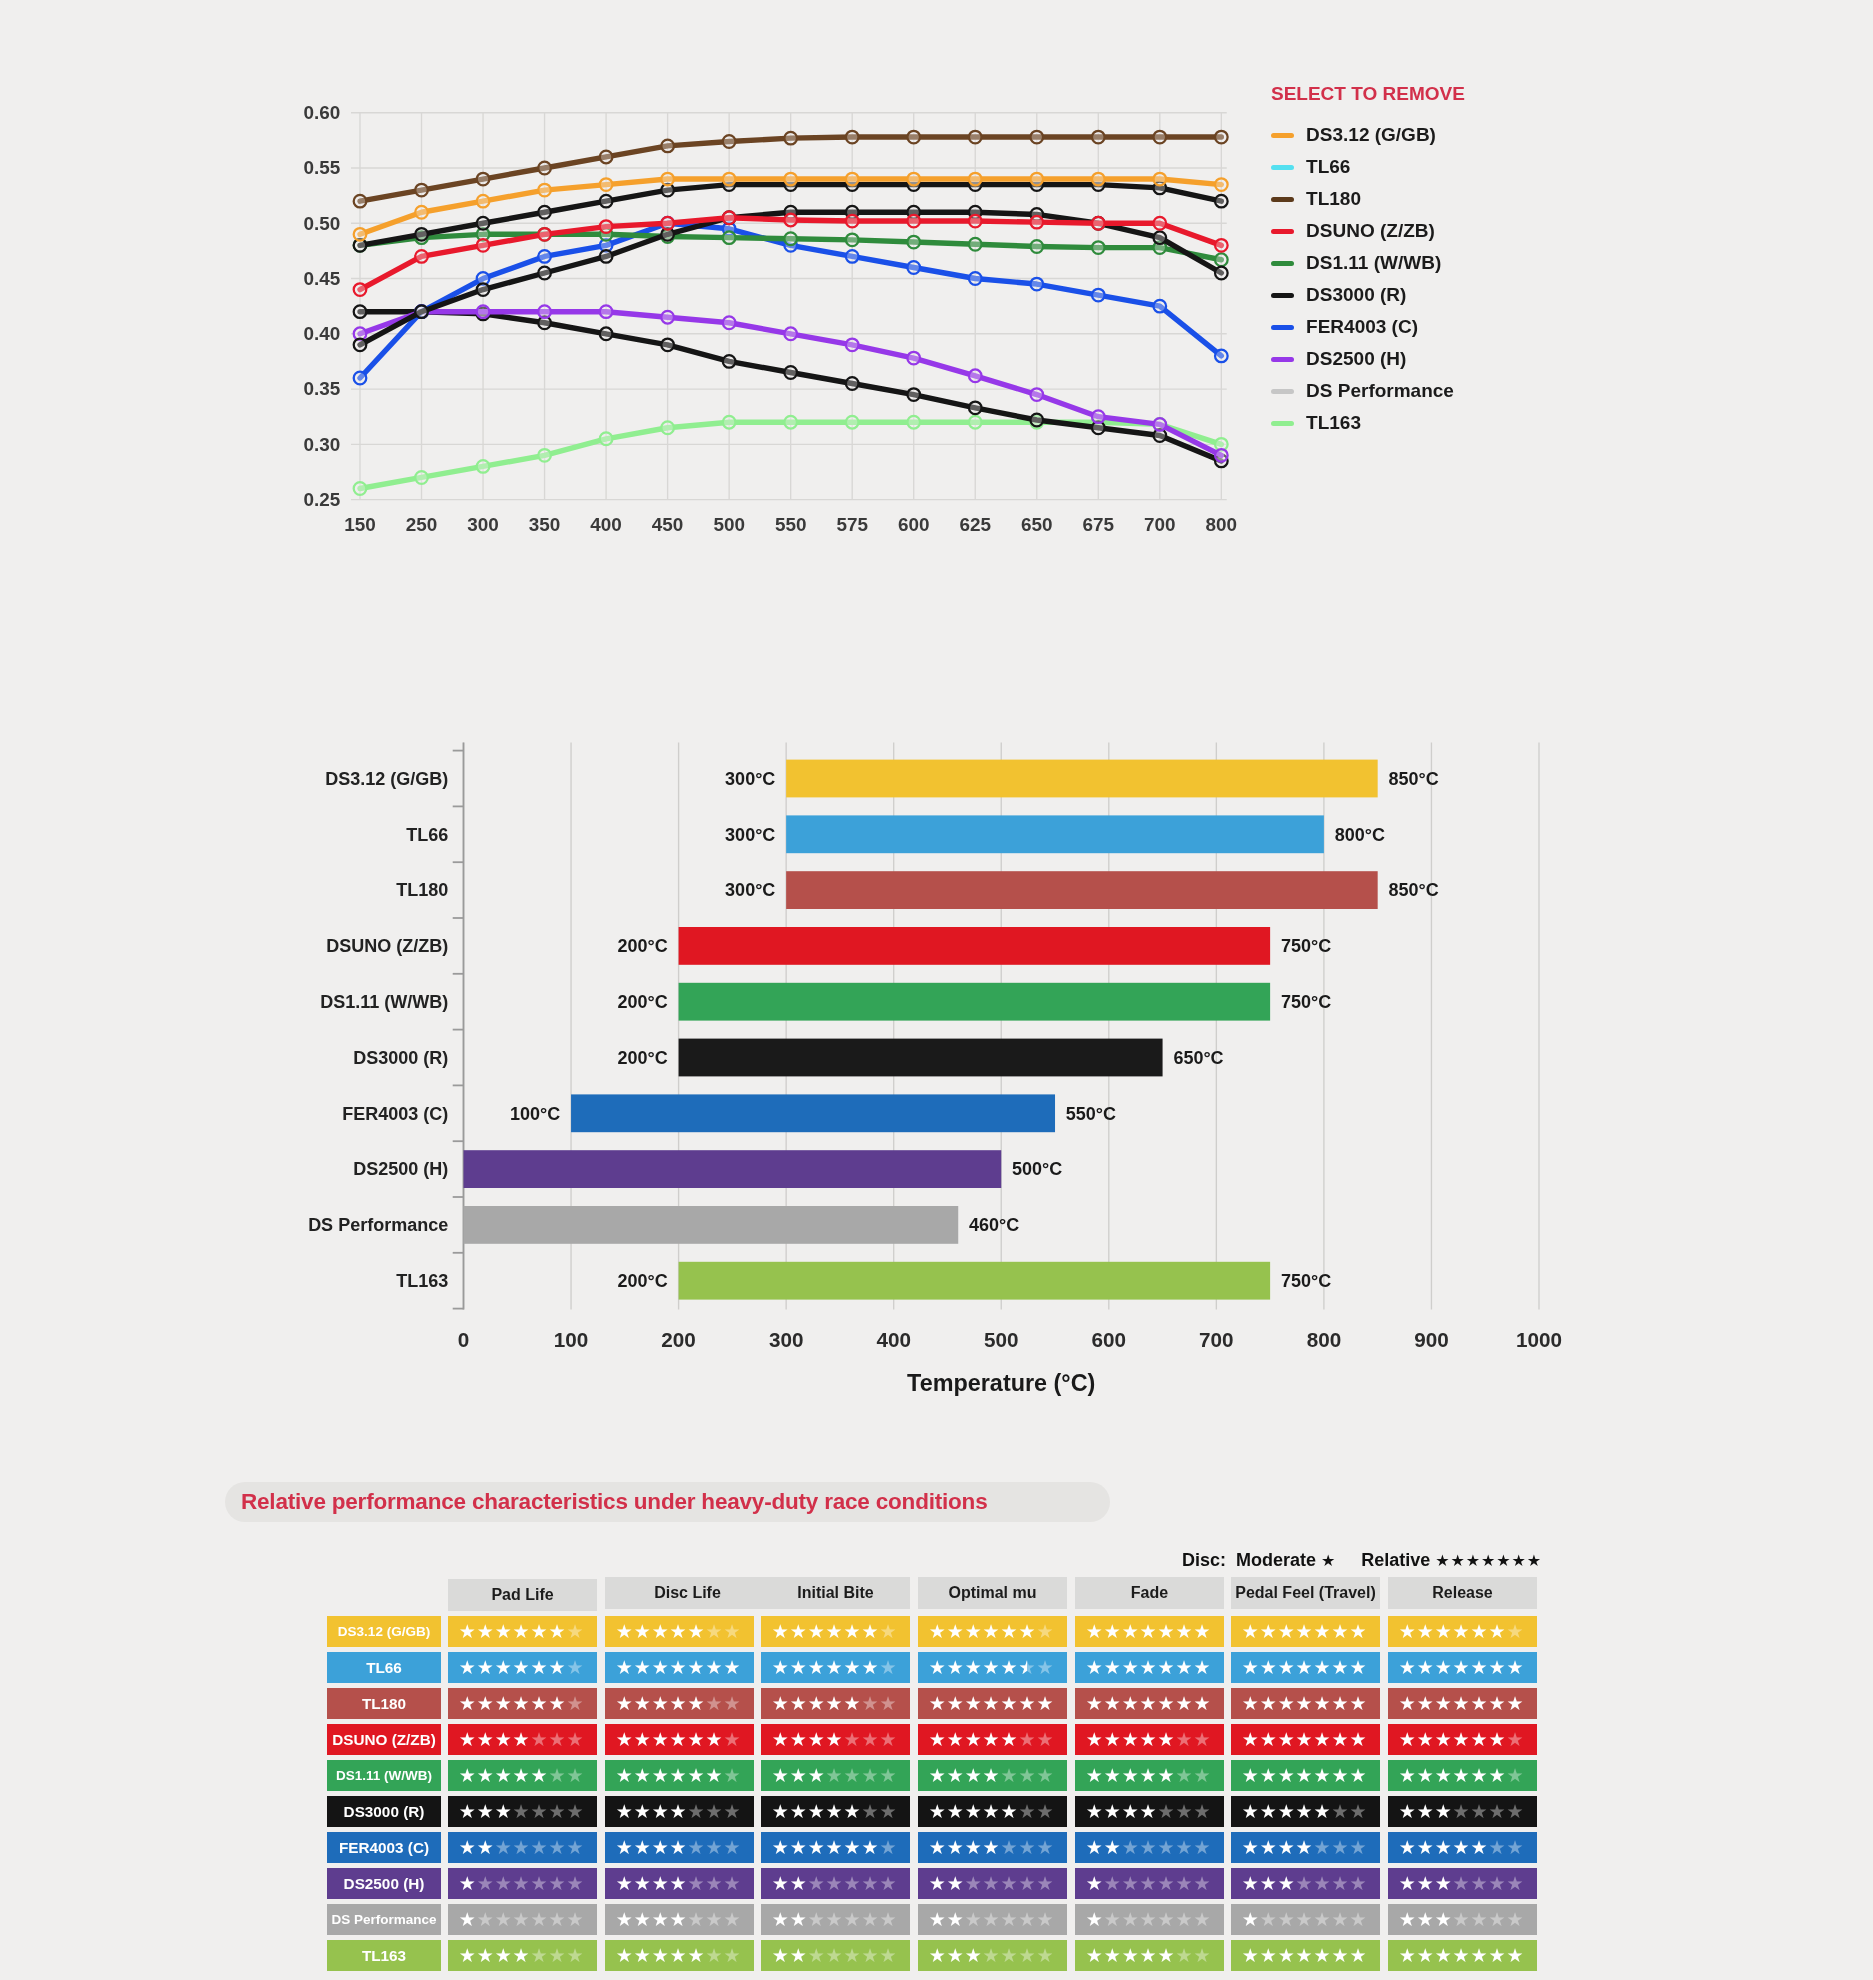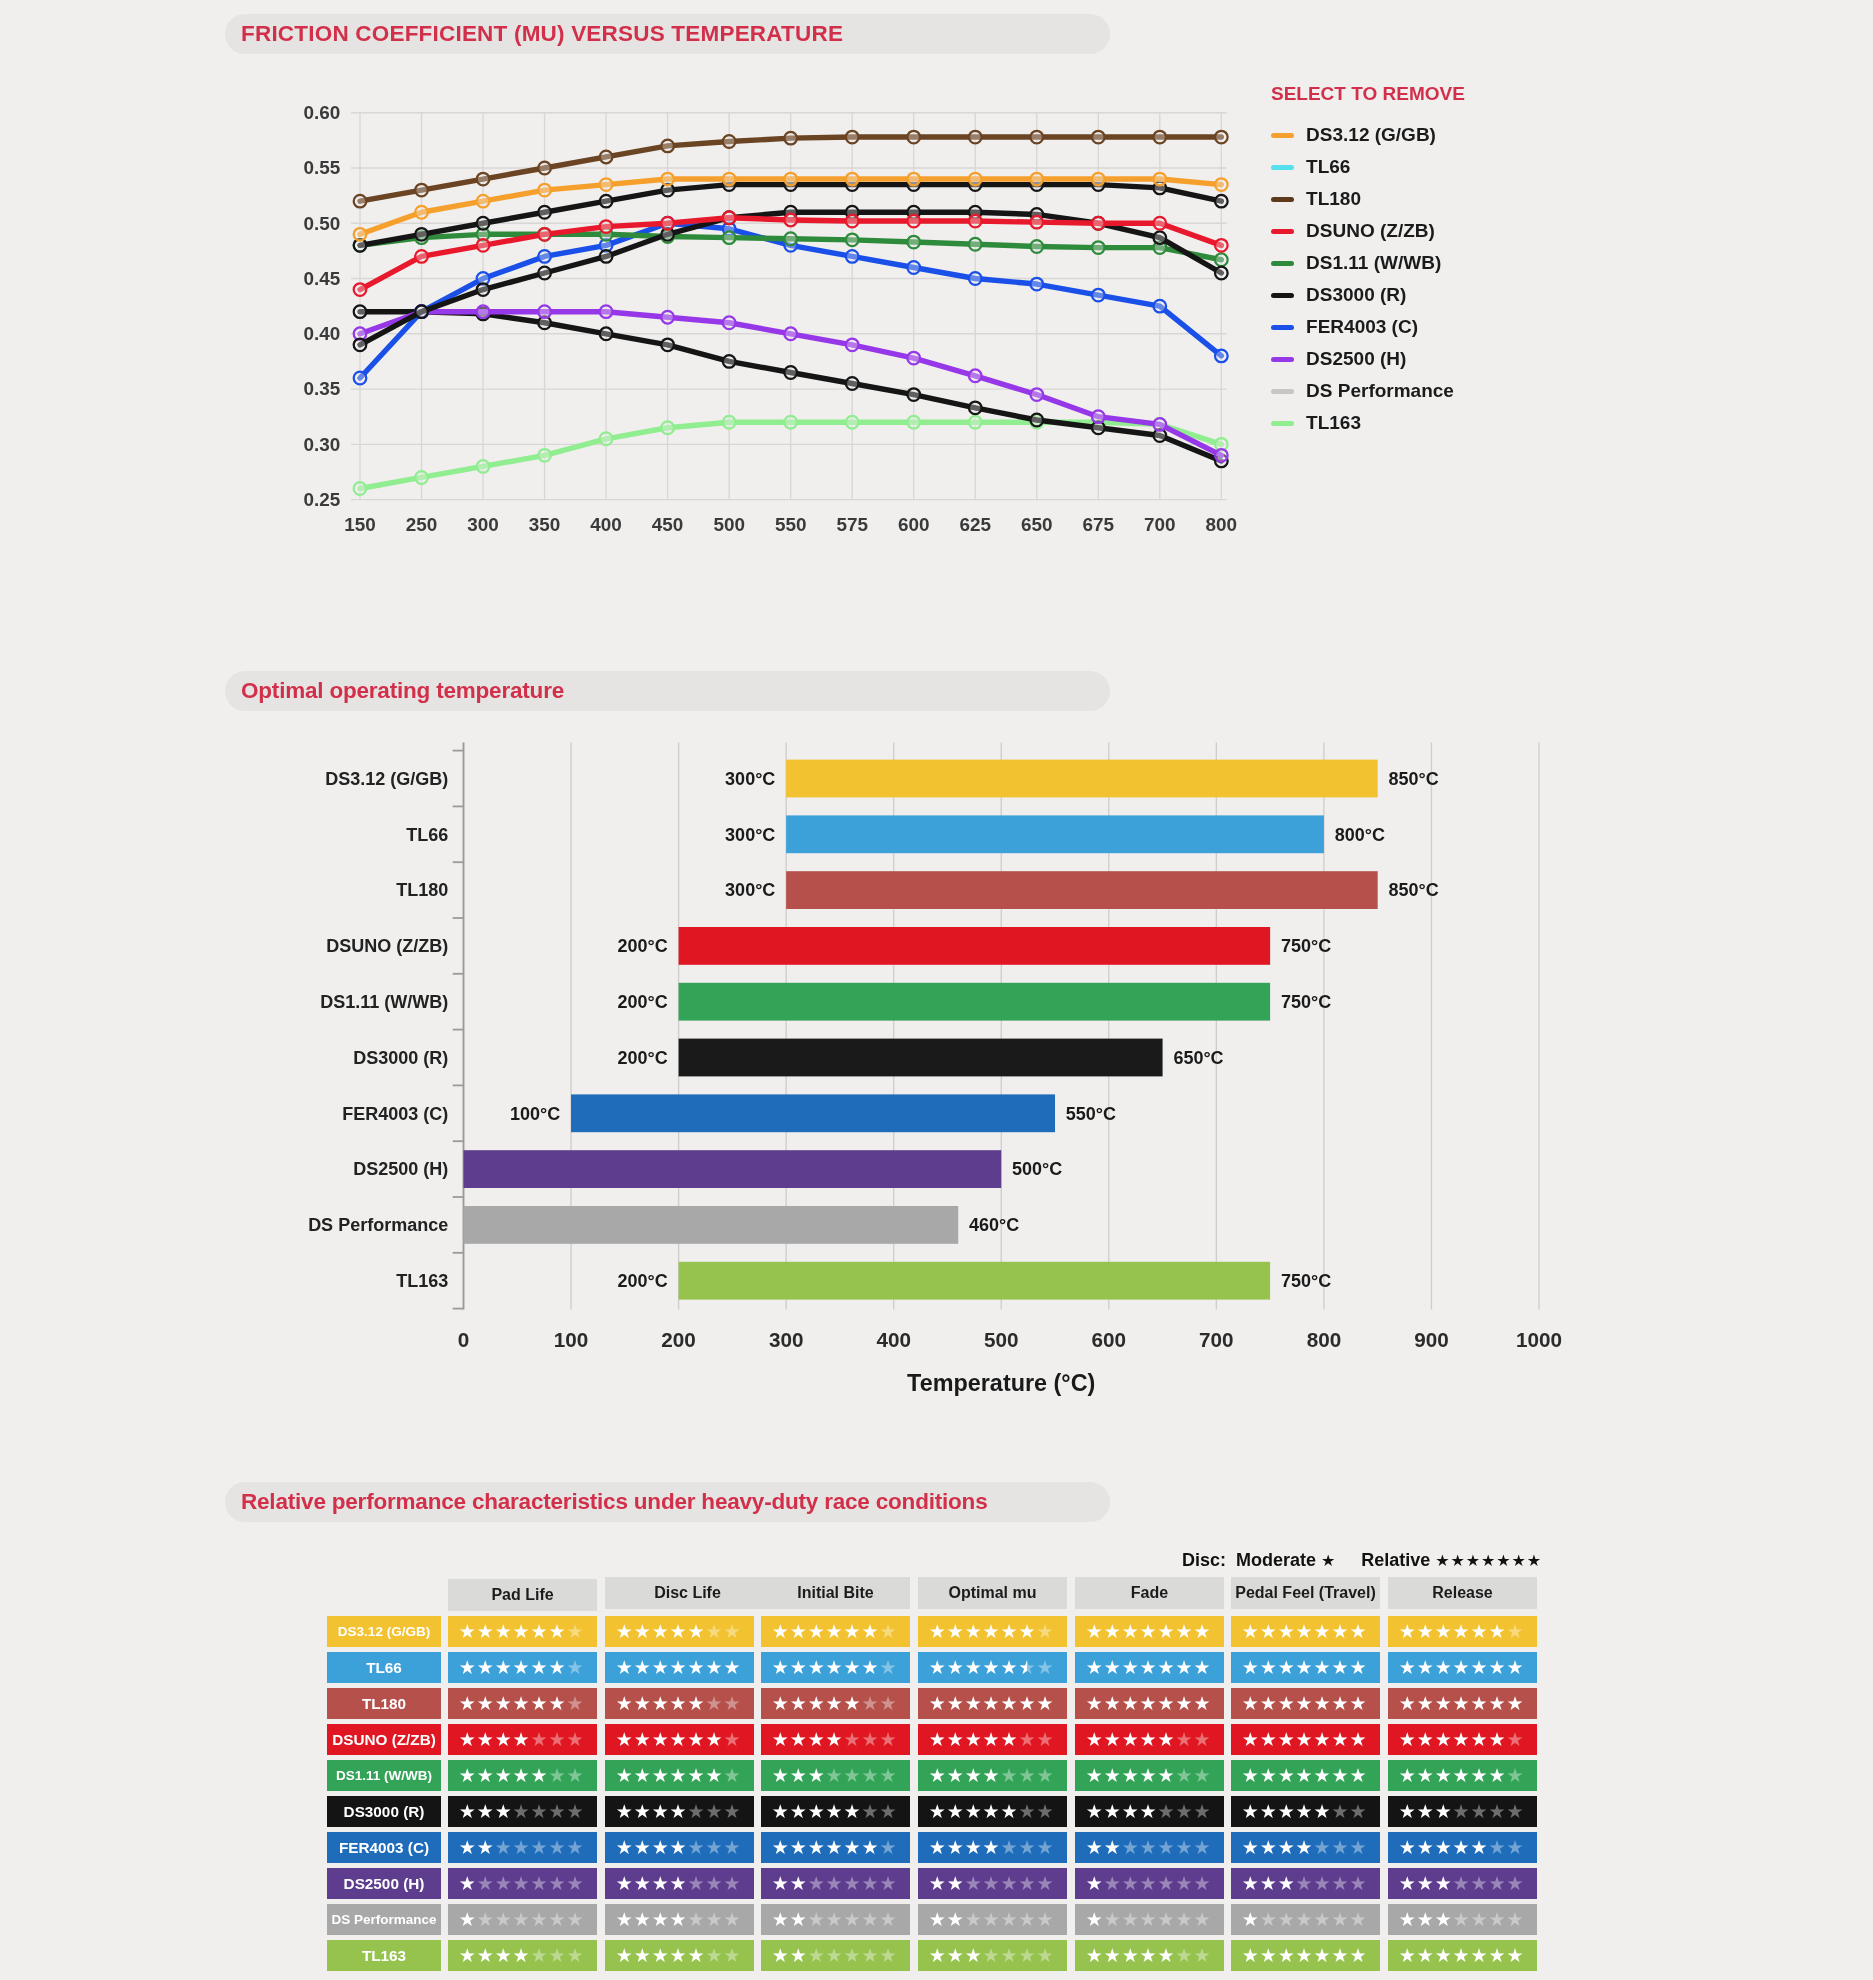--- a/index.html
+++ b/index.html
@@ -29,23 +29,20 @@
   .hs{position:relative;display:inline-block;}
   .hs .base{color:rgba(255,255,255,0.38);}
   .hs .top{position:absolute;left:0;top:0;width:50%;overflow:hidden;color:#fff;}
   svg text{font-family:"Liberation Sans","DejaVu Sans",sans-serif;}
 </style>
 </head>
 <body>
 
 <div class="page">
 
-  <div class="pill" id="pill1" style="top:14.4px">
-    <span>FRICTION COEFFICIENT (MU) VERSUS TEMPERATURE</span>
-  </div>
 
   <svg class="abs" id="lineChart" style="left:225px;top:63px" width="1053" height="491" viewBox="0 0 1170 545">
       <line x1="140" y1="55" x2="1113.04" y2="55" stroke="#d8d7d5" stroke-width="1.5"></line>
       <text x="128" y="62" text-anchor="end" font-size="21" font-weight="bold" fill="#3a3a3a">0.60</text>
       <line x1="140" y1="116.39999999999992" x2="1113.04" y2="116.39999999999992" stroke="#d8d7d5" stroke-width="1.5"></line>
       <text x="128" y="123.39999999999992" text-anchor="end" font-size="21" font-weight="bold" fill="#3a3a3a">0.55</text>
       <line x1="140" y1="177.79999999999995" x2="1113.04" y2="177.79999999999995" stroke="#d8d7d5" stroke-width="1.5"></line>
       <text x="128" y="184.79999999999995" text-anchor="end" font-size="21" font-weight="bold" fill="#3a3a3a">0.50</text>
       <line x1="140" y1="239.19999999999996" x2="1113.04" y2="239.19999999999996" stroke="#d8d7d5" stroke-width="1.5"></line>
       <text x="128" y="246.19999999999996" text-anchor="end" font-size="21" font-weight="bold" fill="#3a3a3a">0.45</text>
@@ -288,23 +285,20 @@
           <span class="dash" style="background: rgb(198, 198, 198);"></span>
           <span class="lbl">DS Performance</span>
         </div>
         <div class="legend-item">
           <span class="dash" style="background: rgb(144, 238, 144);"></span>
           <span class="lbl">TL163</span>
         </div>
       </div>
   </div>
 
-  <div class="pill" id="pill2" style="top:671px">
-    <span>Optimal operating temperature</span>
-  </div>
 
   <svg class="abs" id="barChart" style="left:225px;top:720px" width="1431" height="702" viewBox="0 0 1590 780">
       <line x1="265" y1="25" x2="265" y2="655" stroke="#cfcecc" stroke-width="1.5"></line>
       <text x="265" y="697" text-anchor="middle" font-size="23" font-weight="bold" fill="#2b2b2b">0</text>
       <line x1="384.5" y1="25" x2="384.5" y2="655" stroke="#cfcecc" stroke-width="1.5"></line>
       <text x="384.5" y="697" text-anchor="middle" font-size="23" font-weight="bold" fill="#2b2b2b">100</text>
       <line x1="504" y1="25" x2="504" y2="655" stroke="#cfcecc" stroke-width="1.5"></line>
       <text x="504" y="697" text-anchor="middle" font-size="23" font-weight="bold" fill="#2b2b2b">200</text>
       <line x1="623.5" y1="25" x2="623.5" y2="655" stroke="#cfcecc" stroke-width="1.5"></line>
       <text x="623.5" y="697" text-anchor="middle" font-size="23" font-weight="bold" fill="#2b2b2b">300</text>

